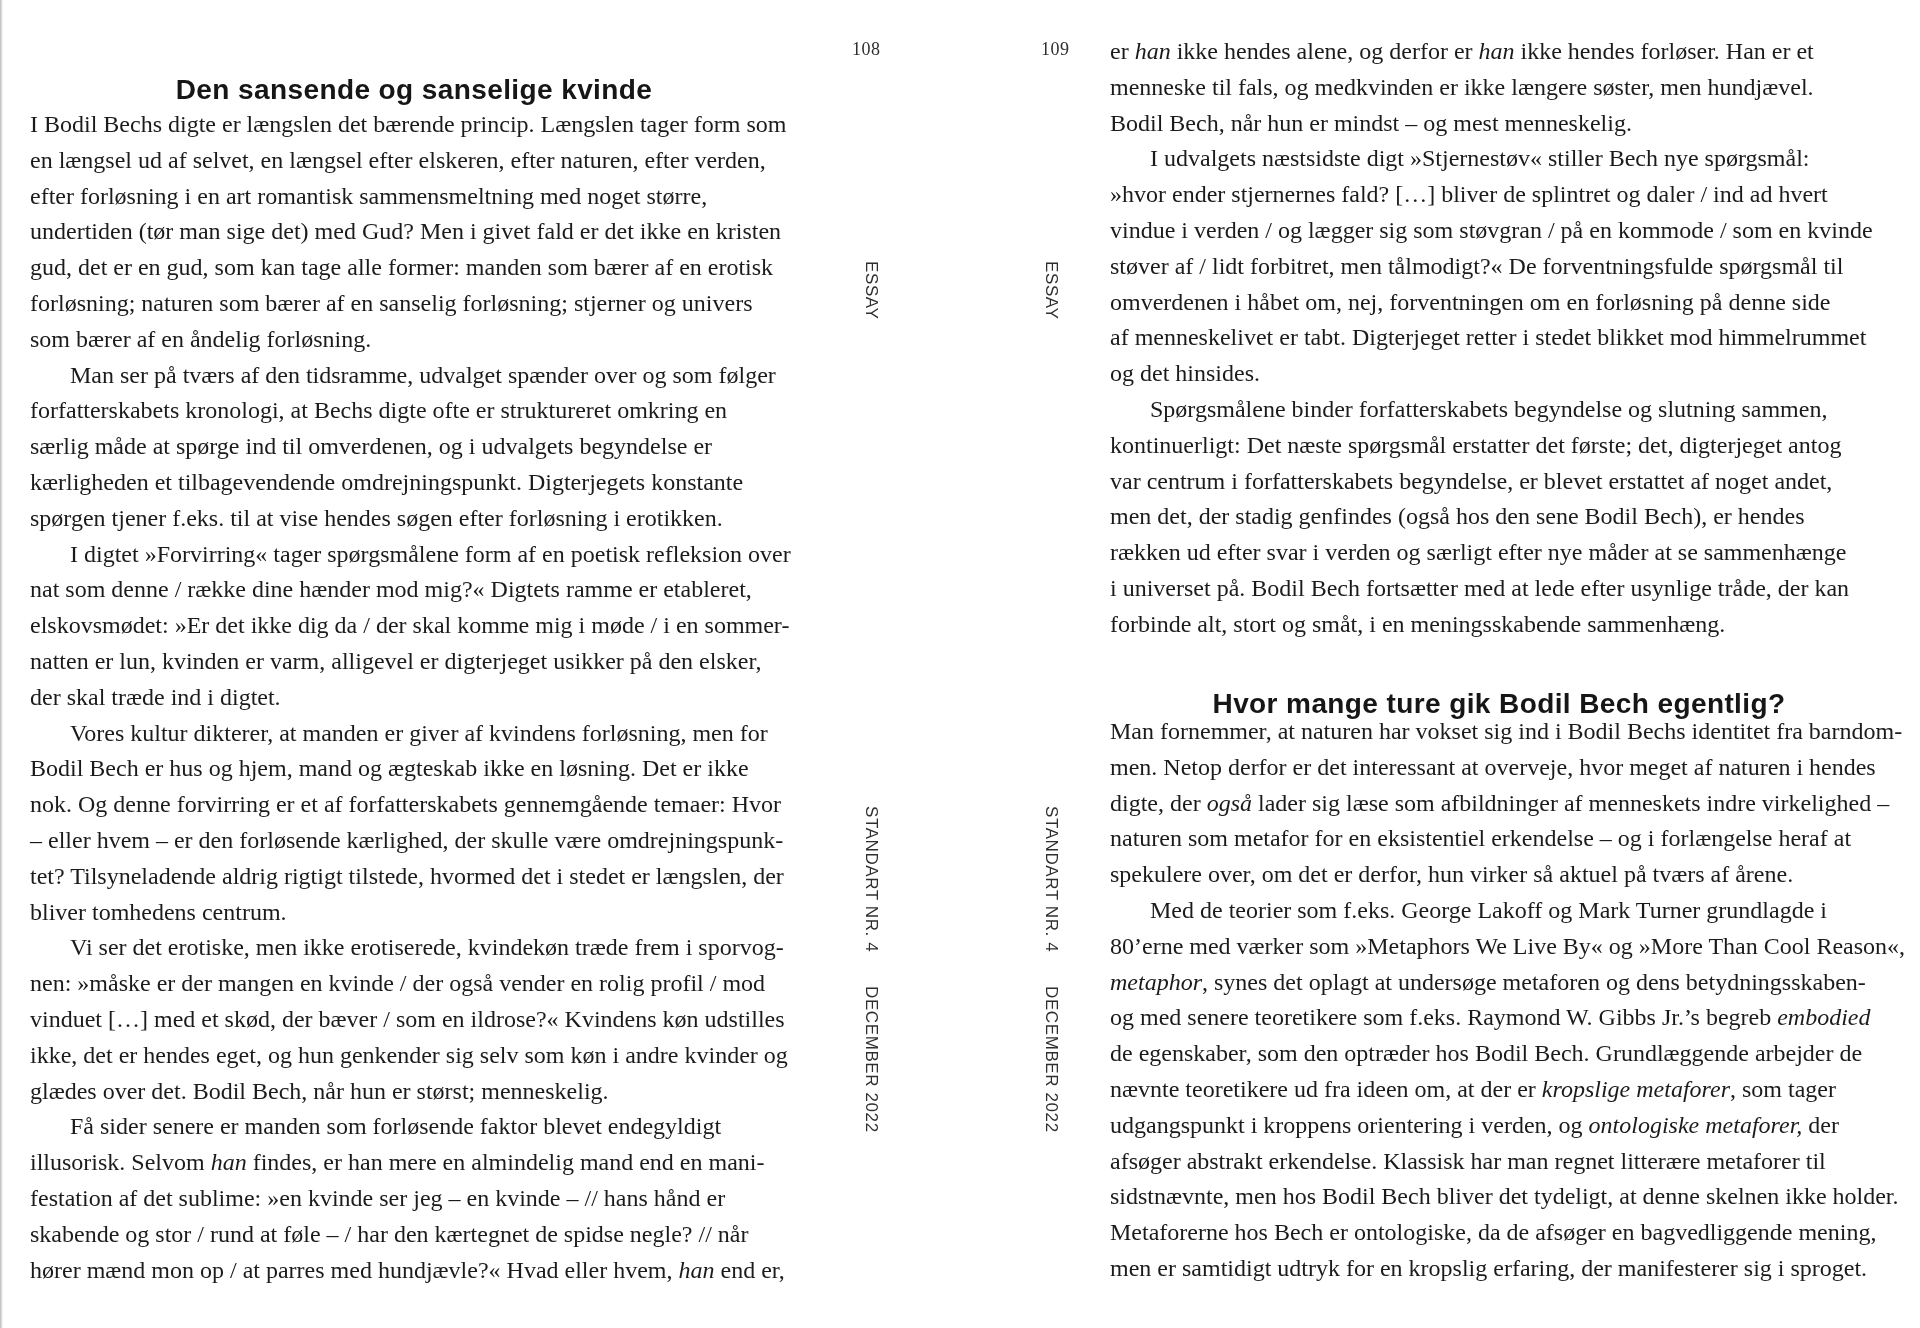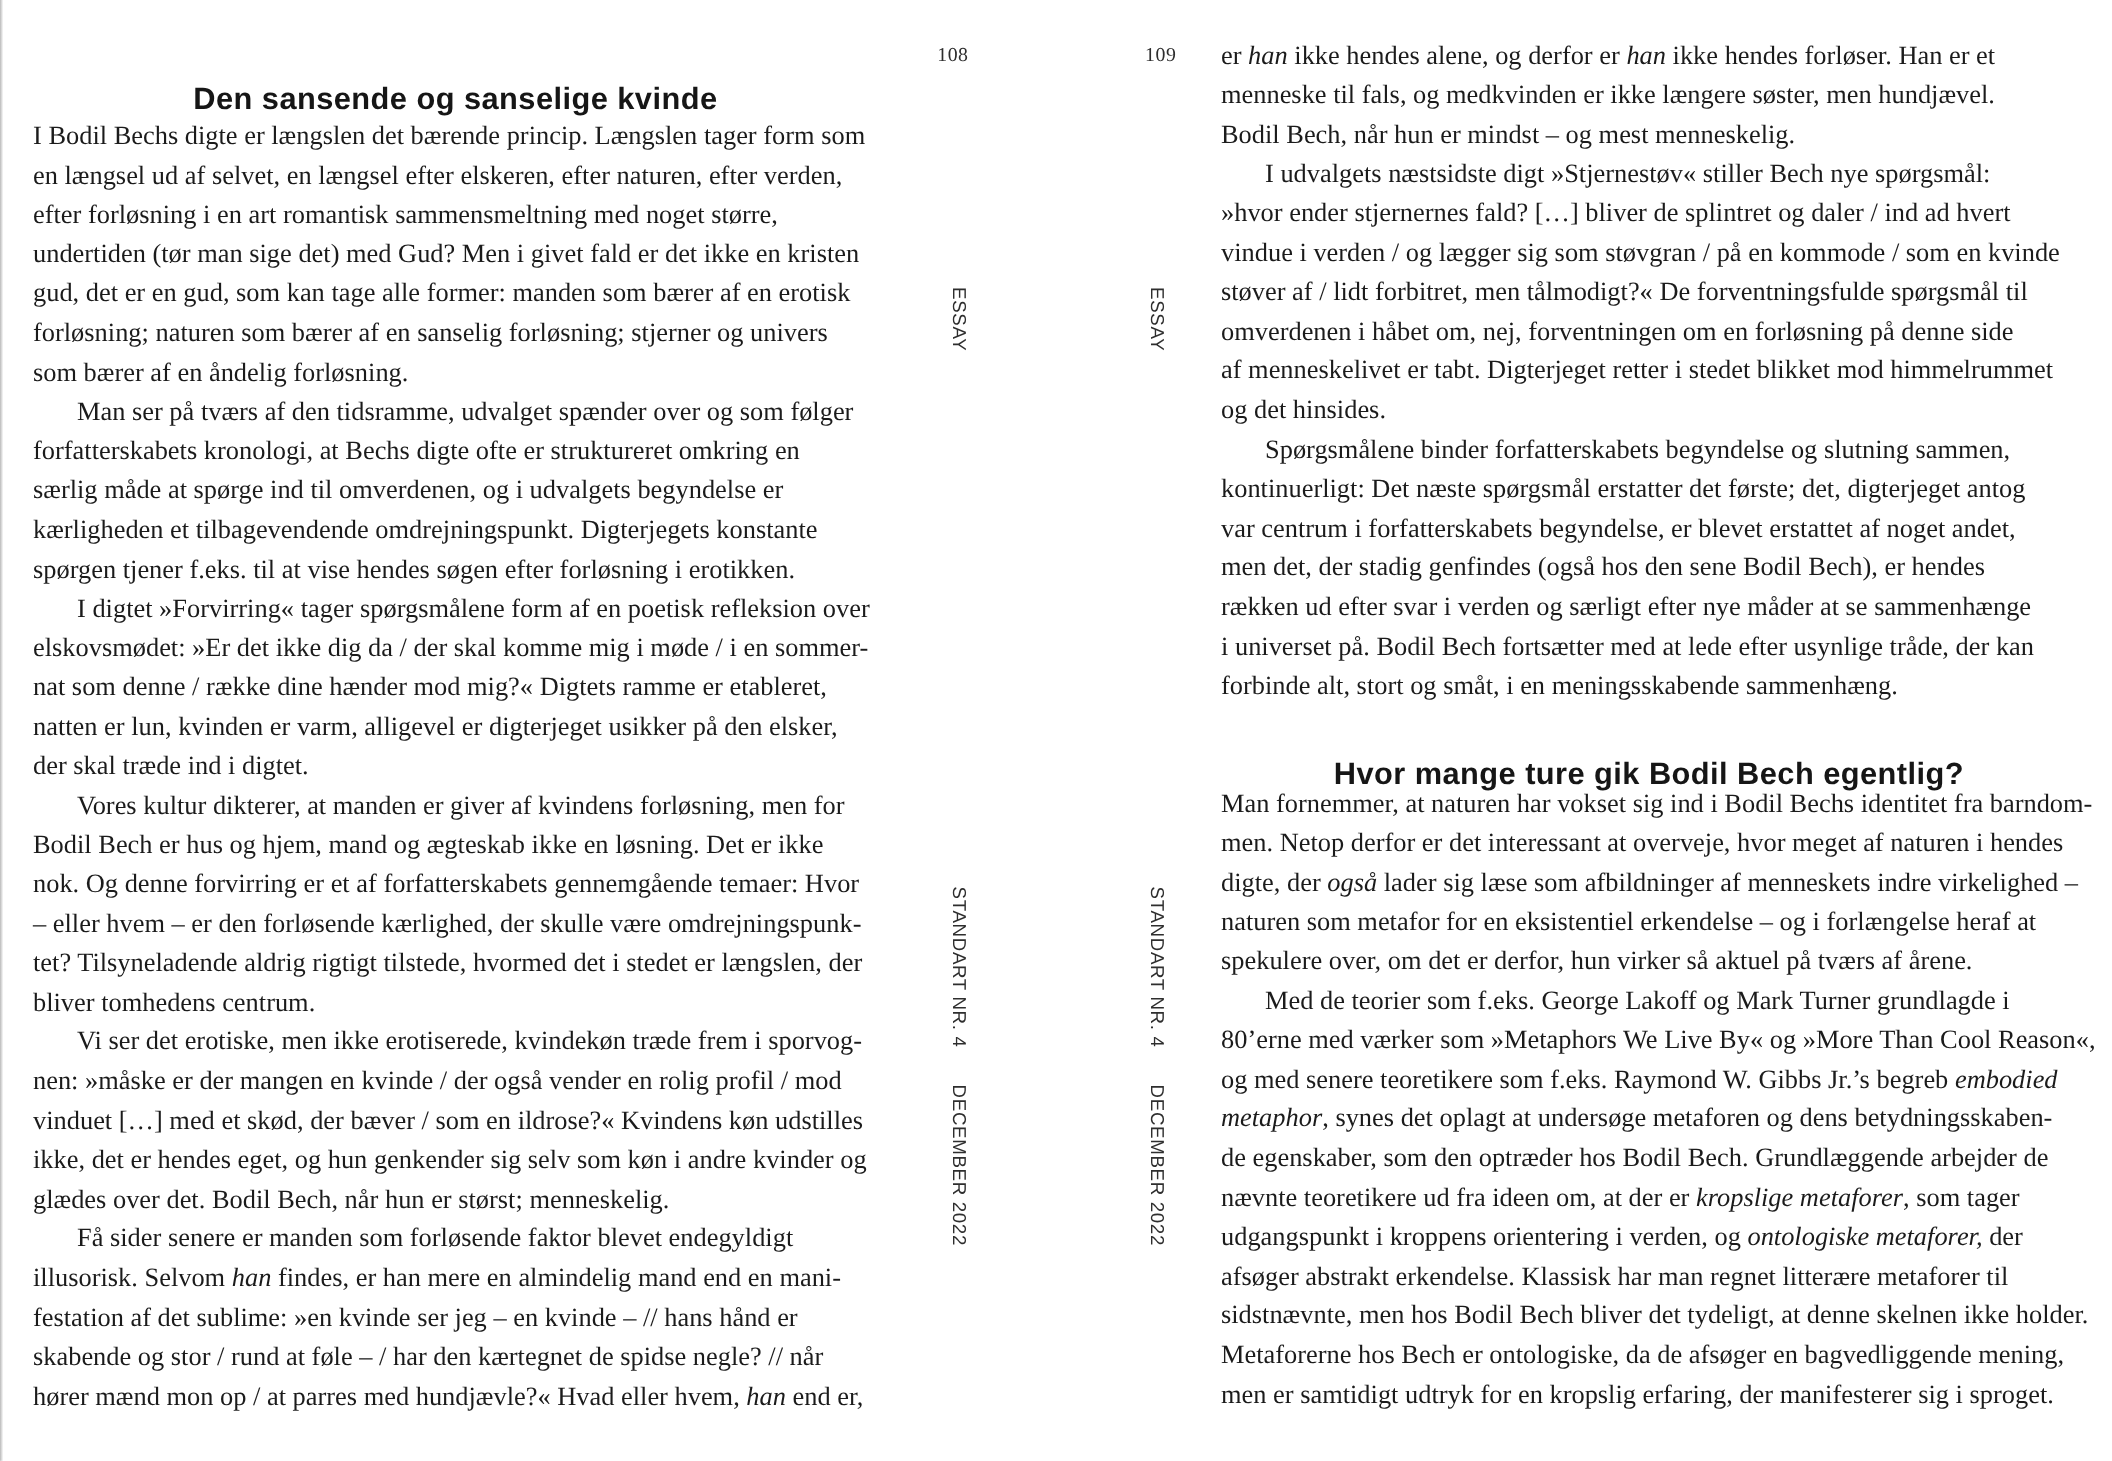--- a/index.html
+++ b/index.html
@@ -63,22 +63,22 @@
       </div>
       <div class="para">
         <div class="line first"><span>Man ser på tværs af den tidsramme, udvalget spænder over og som følger</span></div>
         <div class="line"><span>forfatterskabets kronologi, at Bechs digte ofte er struktureret omkring en</span></div>
         <div class="line"><span>særlig måde at spørge ind til omverdenen, og i udvalgets begyndelse er</span></div>
         <div class="line"><span>kærligheden et tilbagevendende omdrejningspunkt. Digterjegets konstante</span></div>
         <div class="line"><span>spørgen tjener f.eks. til at vise hendes søgen efter forløsning i erotikken.</span></div>
       </div>
       <div class="para">
         <div class="line first"><span>I digtet »Forvirring« tager spørgsmålene form af en poetisk refleksion over</span></div>
+        <div class="line"><span>nat som denne / række dine hænder mod mig?« Digtets ramme er etableret,</span></div>
         <div class="line"><span>elskovsmødet: »Er det ikke dig da / der skal komme mig i møde / i en sommer-</span></div>
-        <div class="line"><span>nat som denne / række dine hænder mod mig?« Digtets ramme er etableret,</span></div>
         <div class="line"><span>natten er lun, kvinden er varm, alligevel er digterjeget usikker på den elsker,</span></div>
         <div class="line"><span>der skal træde ind i digtet.</span></div>
       </div>
       <div class="para">
         <div class="line first"><span>Vores kultur dikterer, at manden er giver af kvindens forløsning, men for</span></div>
         <div class="line"><span>Bodil Bech er hus og hjem, mand og ægteskab ikke en løsning. Det er ikke</span></div>
         <div class="line"><span>nok. Og denne forvirring er et af forfatterskabets gennemgående temaer: Hvor</span></div>
         <div class="line"><span>– eller hvem – er den forløsende kærlighed, der skulle være omdrejningspunk-</span></div>
         <div class="line"><span>tet? Tilsyneladende aldrig rigtigt tilstede, hvormed det i stedet er længslen, der</span></div>
         <div class="line"><span>bliver tomhedens centrum.</span></div>
@@ -141,22 +141,22 @@
       <div class="para">
         <div class="line"><span>Man fornemmer, at naturen har vokset sig ind i Bodil Bechs identitet fra barndom-</span></div>
         <div class="line"><span>men. Netop derfor er det interessant at overveje, hvor meget af naturen i hendes</span></div>
         <div class="line"><span>digte, der </span><em>også</em><span> lader sig læse som afbildninger af menneskets indre virkelighed –</span></div>
         <div class="line"><span>naturen som metafor for en eksistentiel erkendelse – og i forlængelse heraf at</span></div>
         <div class="line"><span>spekulere over, om det er derfor, hun virker så aktuel på tværs af årene.</span></div>
       </div>
       <div class="para">
         <div class="line first"><span>Med de teorier som f.eks. George Lakoff og Mark Turner grundlagde i</span></div>
         <div class="line"><span>80’erne med værker som »Metaphors We Live By« og »More Than Cool Reason«,</span></div>
+        <div class="line"><em>metaphor</em><span>, synes det oplagt at undersøge metaforen og dens betydningsskaben-</span></div>
         <div class="line"><span>og med senere teoretikere som f.eks. Raymond W. Gibbs Jr.’s begreb </span><em>embodied</em></div>
-        <div class="line"><em>metaphor</em><span>, synes det oplagt at undersøge metaforen og dens betydningsskaben-</span></div>
         <div class="line"><span>de egenskaber, som den optræder hos Bodil Bech. Grundlæggende arbejder de</span></div>
         <div class="line"><span>nævnte teoretikere ud fra ideen om, at der er </span><em>kropslige metaforer</em><span>, som tager</span></div>
         <div class="line"><span>udgangspunkt i kroppens orientering i verden, og </span><em>ontologiske metaforer,</em><span> der</span></div>
         <div class="line"><span>afsøger abstrakt erkendelse. Klassisk har man regnet litterære metaforer til</span></div>
         <div class="line"><span>sidstnævnte, men hos Bodil Bech bliver det tydeligt, at denne skelnen ikke holder.</span></div>
         <div class="line"><span>Metaforerne hos Bech er ontologiske, da de afsøger en bagvedliggende mening,</span></div>
         <div class="line"><span>men er samtidigt udtryk for en kropslig erfaring, der manifesterer sig i sproget.</span></div>
       </div>
     </div>
 </section>

